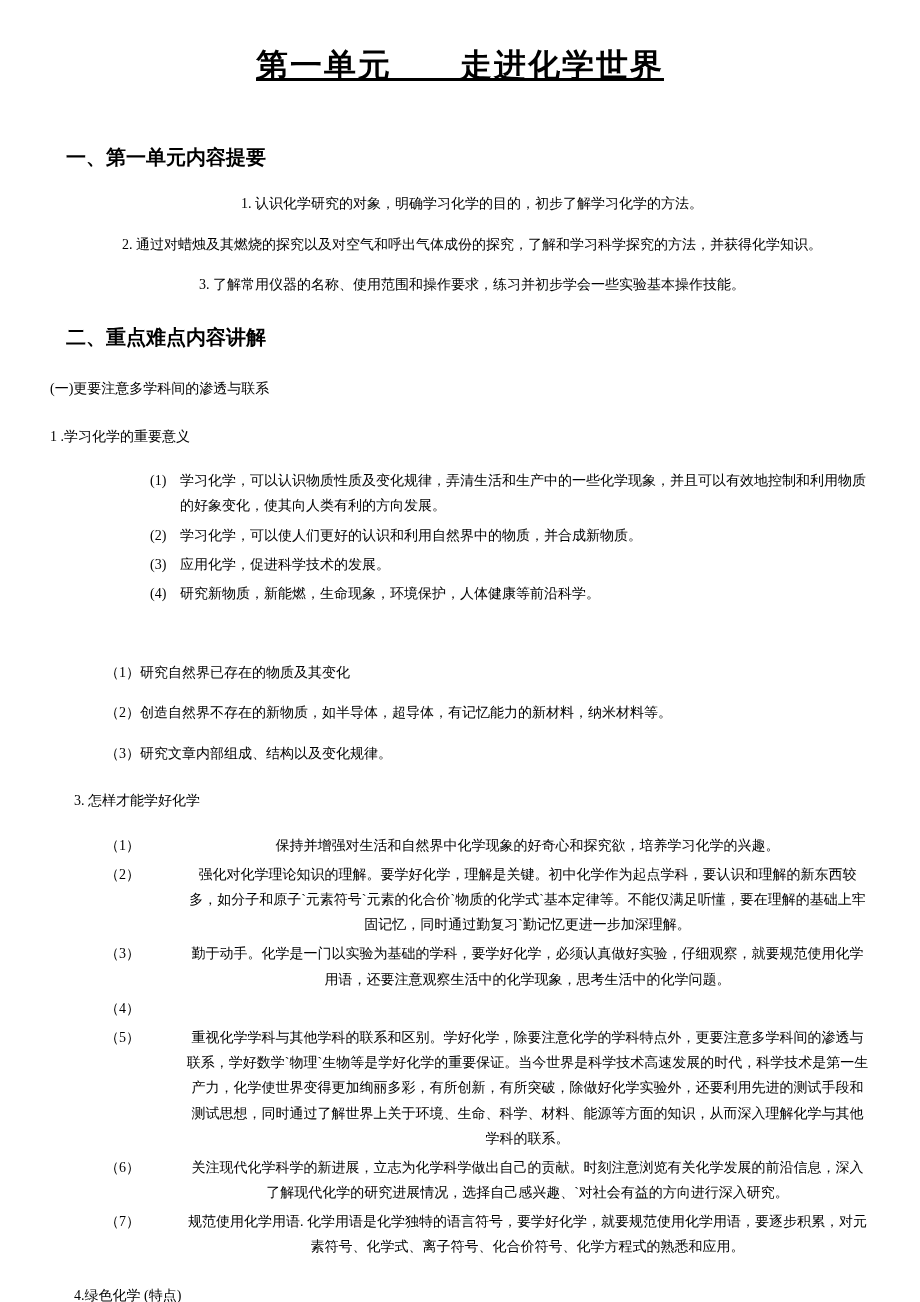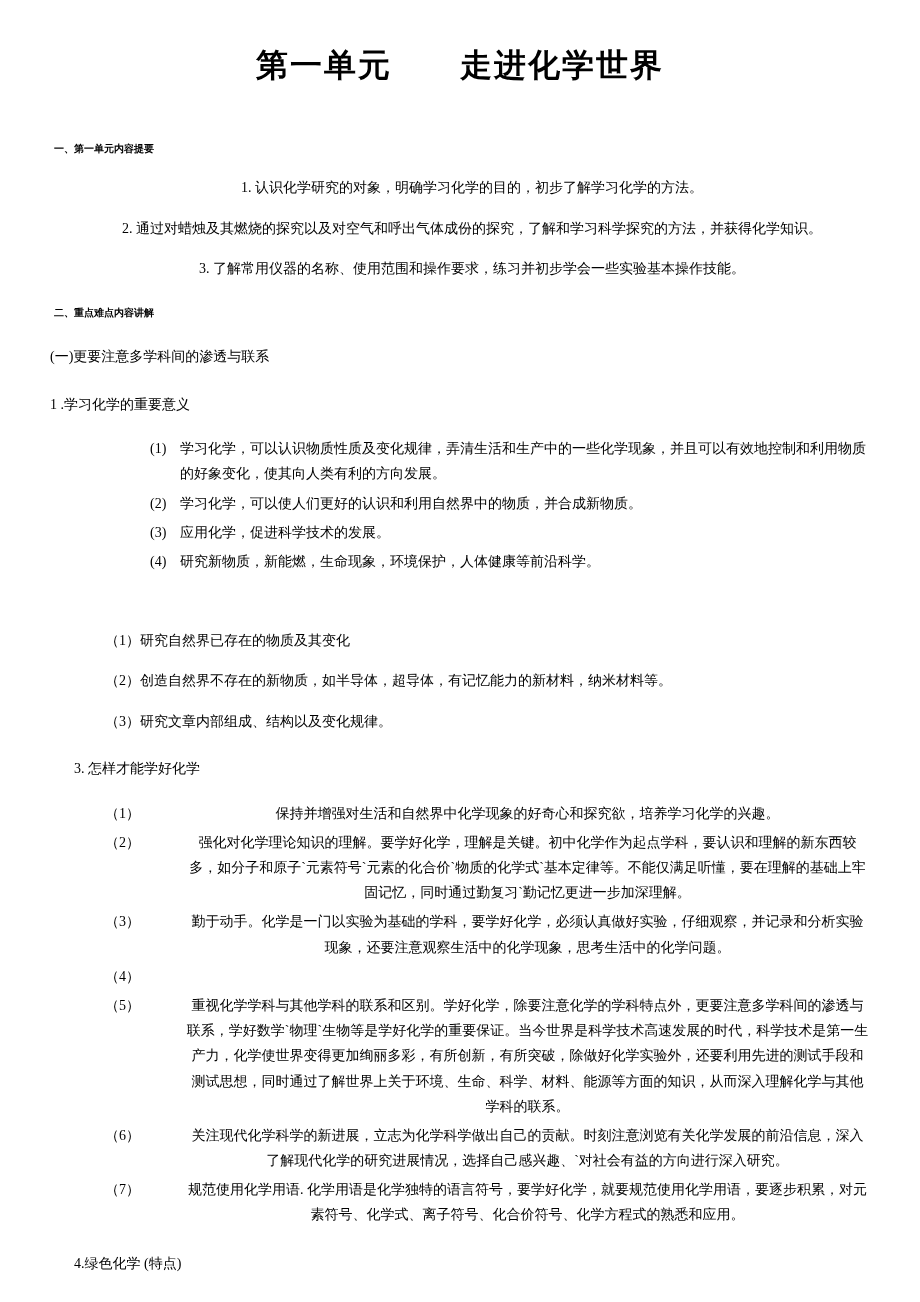--- a/index.html
+++ b/index.html
@@ -12,25 +12,26 @@
     background: #fff;
     width: 920px;
     box-sizing: border-box;
   }
   .title {
     text-align: center;
     font-size: 32px;
     font-weight: bold;
     margin-bottom: 50px;
     letter-spacing: 2px;
+    text-decoration: underline;
   }
   .section-heading {
     font-weight: bold;
-    font-size: 10px;
-    margin: 25px 0 20px 4px;
+    font-size: 20px;
+    margin: 25px 0 20px 16px;
   }
   .para {
     margin: 18px 0 18px 24px;
     text-align: center;
   }
   .sub-heading {
     margin: 25px 0 20px 0;
   }
   .numbered-list {
     margin: 8px 0 8px 100px;
@@ -113,21 +114,21 @@
   <div class="row">
     <span class="num">（1）</span>
     <span class="txt">保持并增强对生活和自然界中化学现象的好奇心和探究欲，培养学习化学的兴趣。</span>
   </div>
   <div class="row">
     <span class="num">（2）</span>
     <span class="txt">强化对化学理论知识的理解。要学好化学，理解是关键。初中化学作为起点学科，要认识和理解的新东西较多，如分子和原子`元素符号`元素的化合价`物质的化学式`基本定律等。不能仅满足听懂，要在理解的基础上牢固记忆，同时通过勤复习`勤记忆更进一步加深理解。</span>
   </div>
   <div class="row">
     <span class="num">（3）</span>
-    <span class="txt">勤于动手。化学是一门以实验为基础的学科，要学好化学，必须认真做好实验，仔细观察，并记录和分析实验现象，还要注意观察生活中的化学现象，思考生活中的化学问题。</span>
+    <span class="txt">勤于动手。化学是一门以实验为基础的学科，要学好化学，必须认真做好实验，仔细观察，就要规范使用化学用语，还要注意观察生活中的化学现象，思考生活中的化学问题。</span>
   </div>
   <div class="row">
     <span class="num">（4）</span>
   </div>
   <div class="row">
     <span class="num">（5）</span>
     <span class="txt">重视化学学科与其他学科的联系和区别。学好化学，除要注意化学的学科特点外，更要注意多学科间的渗透与联系，学好数学`物理`生物等是学好化学的重要保证。当今世界是科学技术高速发展的时代，科学技术是第一生产力，化学使世界变得更加绚丽多彩，有所创新，有所突破，除做好化学实验外，还要利用先进的测试手段和测试思想，同时通过了解世界上关于环境、生命、科学、材料、能源等方面的知识，从而深入理解化学与其他学科的联系。</span>
   </div>
   <div class="row">
     <span class="num">（6）</span>

